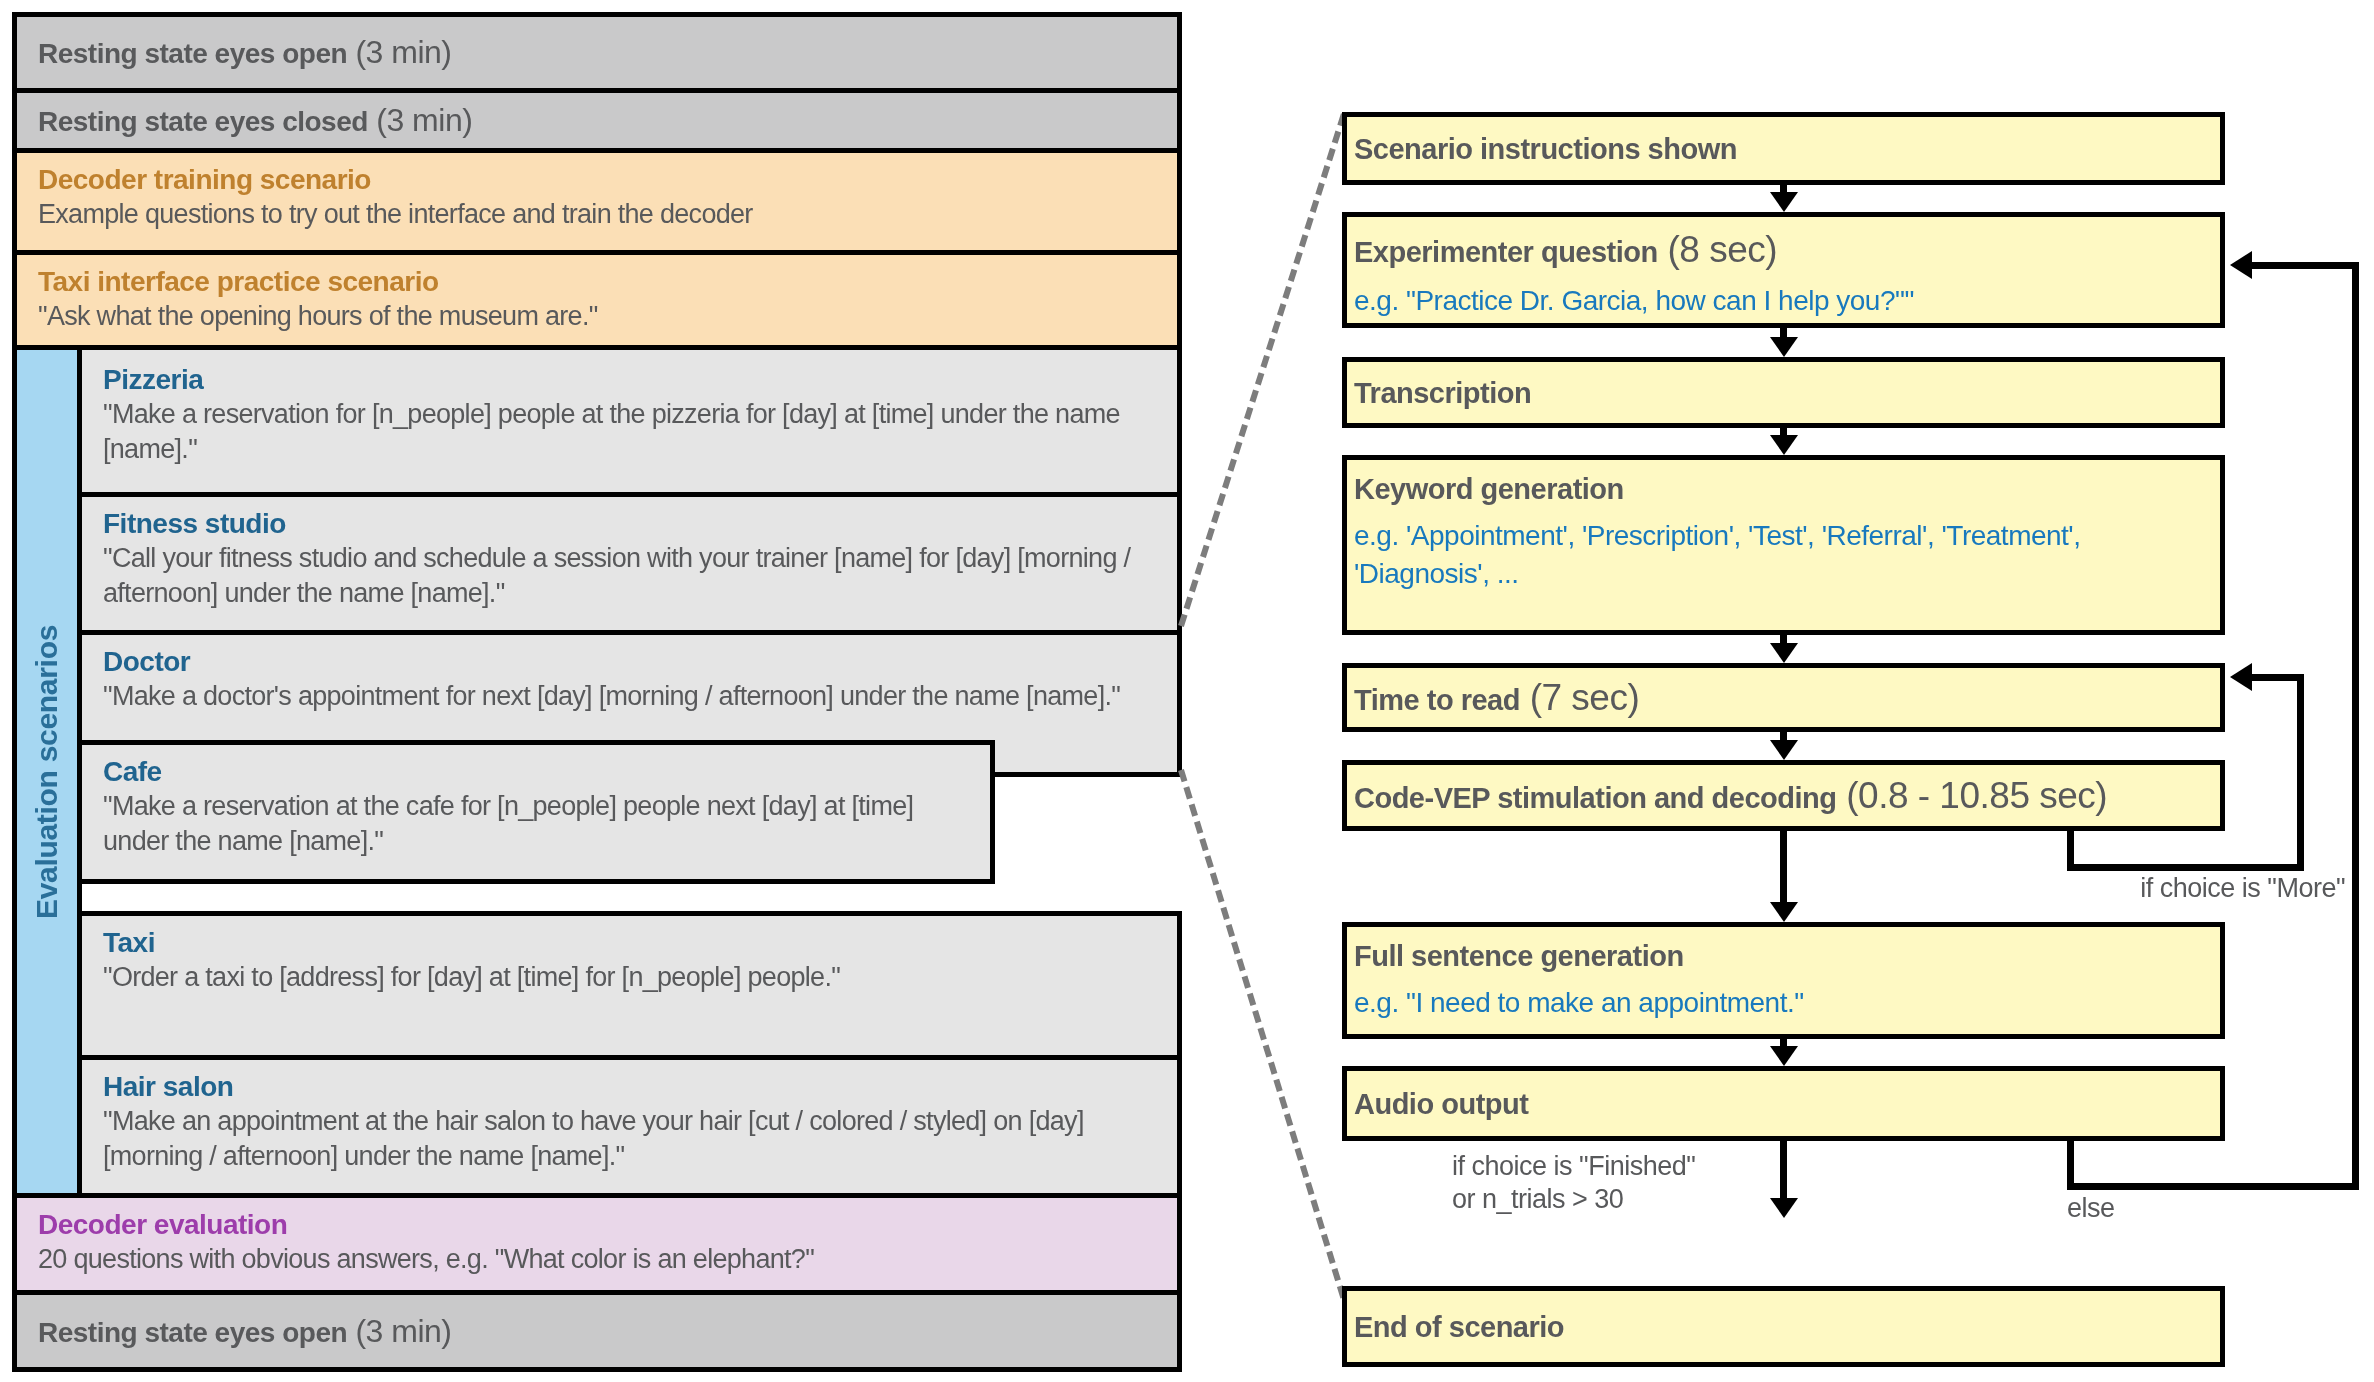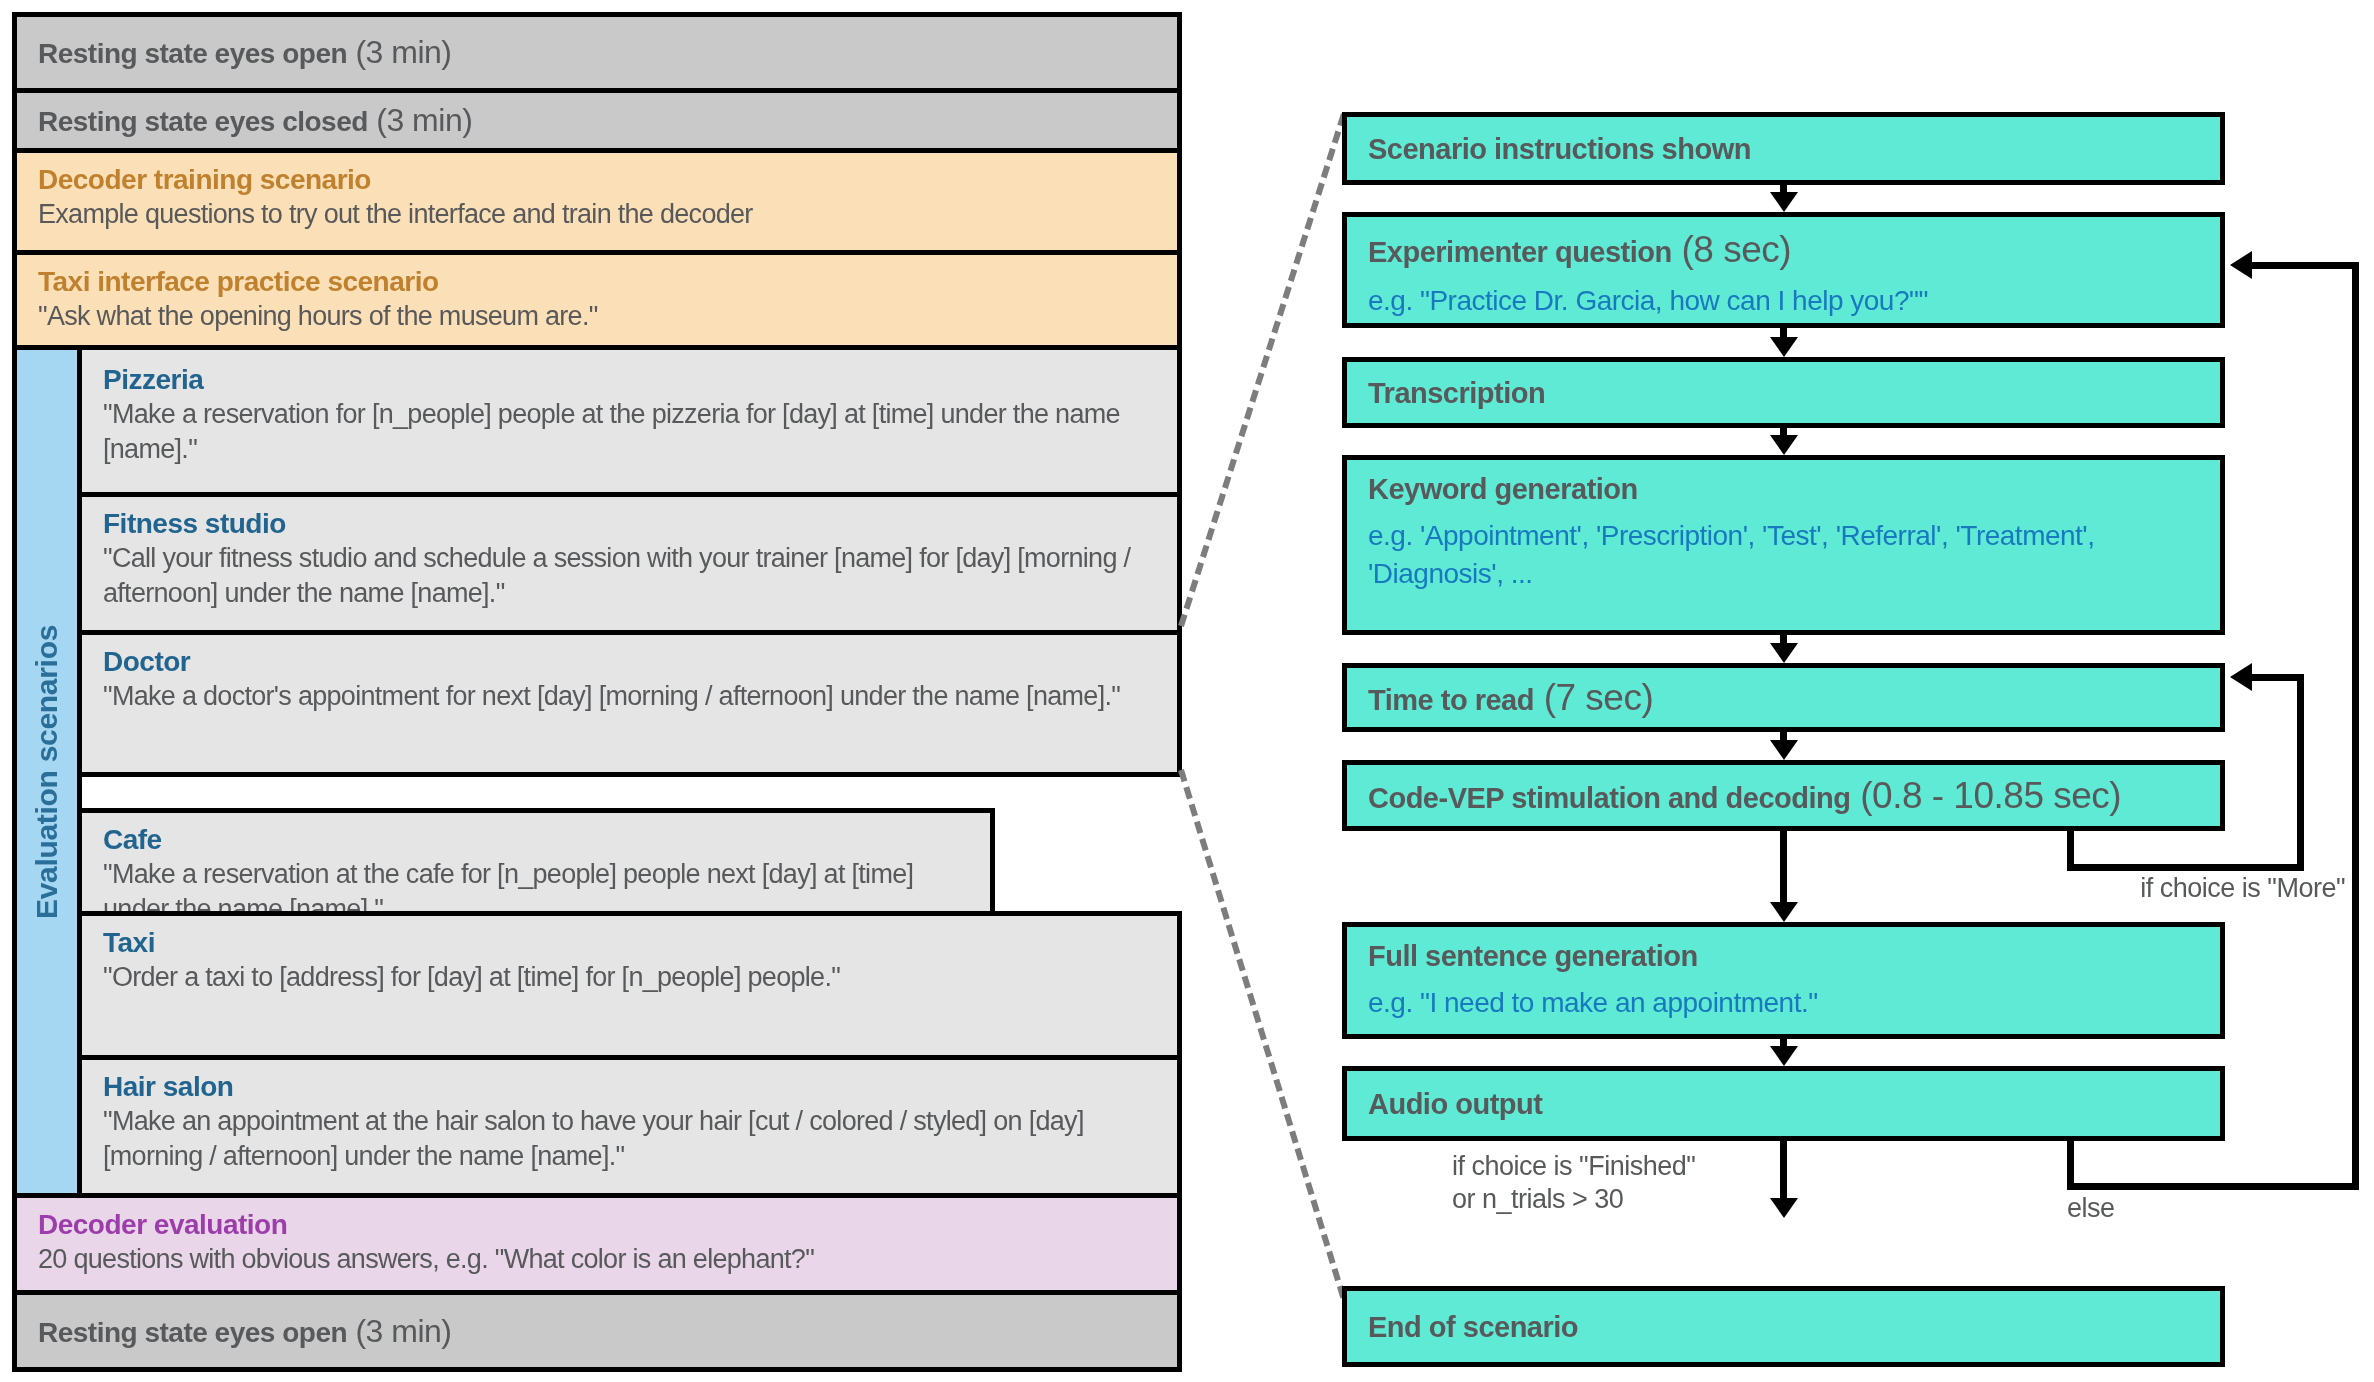--- a/index.html
+++ b/index.html
@@ -16,22 +16,22 @@
   .row-multi{padding:10px 21px 0 21px;}
   .t{font-weight:bold;font-size:28px;color:#58595b;letter-spacing:-0.5px;line-height:34px;}
   .sfx{font-weight:normal;font-size:32px;color:#58595b;letter-spacing:-0.5px;}
   .t-orange{color:#bf812e;}
   .t-blue{color:#20648f;}
   .t-purple{color:#9d3dab;}
   .bodytx{font-size:27px;color:#58595b;letter-spacing:-0.7px;line-height:35px;}
   .strip-label{position:absolute;top:50%;left:50%;transform:translate(-50%,-50%) rotate(-90deg);
                white-space:nowrap;font-weight:bold;font-size:30px;color:#2a6f99;letter-spacing:-0.3px;}
   
-  .fbox{position:absolute;left:1342px;width:883px;border:5px solid #000;background:#5eead4;
-        box-sizing:border-box;padding:0 21px;}
+  .fbox{position:absolute;left:1342px;width:883px;border:5px solid #000;background:#fef9c3;
+        box-sizing:border-box;padding:0 7px;}
   .fcenter{display:flex;flex-direction:column;justify-content:center;}
   .fpad{padding-top:12px;}
   .ft{font-weight:bold;font-size:29px;color:#58595b;letter-spacing:-0.5px;line-height:34px;}
   .fsfx{font-weight:normal;font-size:37px;color:#58595b;letter-spacing:-0.5px;}
   .fex{color:#1879be;font-size:28px;letter-spacing:-0.5px;line-height:38px;margin-top:11px;}
   .varrow{position:absolute;width:7px;background:#000;}
   .varrow::after{content:"";position:absolute;left:50%;bottom:-19px;transform:translateX(-50%);
                  width:0;height:0;border-left:14px solid transparent;border-right:14px solid transparent;
                  border-top:20px solid #000;}
   .seg{position:absolute;background:#000;}
@@ -72,21 +72,21 @@
     <div class="bodytx">"Make a reservation for [n_people] people at the pizzeria for [day] at [time] under the name [name]."</div>
   </div>
   <div class="row bluebg row-multi" style="left:77px;top:492px;width:1105px;height:143px">
     <div class="t t-blue">Fitness studio</div>
     <div class="bodytx">"Call your fitness studio and schedule a session with your trainer [name] for [day] [morning / afternoon] under the name [name]."</div>
   </div>
   <div class="row bluebg row-multi" style="left:77px;top:630px;width:1105px;height:147px">
     <div class="t t-blue">Doctor</div>
     <div class="bodytx">"Make a doctor's appointment for next [day] [morning / afternoon] under the name [name]."</div>
   </div>
-  <div class="row bluebg row-multi" style="left:77px;top:808px;width:918px;height:144px">
+  <div class="row bluebg row-multi" style="left:77px;top:740px;width:918px;height:144px">
     <div class="t t-blue">Cafe</div>
     <div class="bodytx">"Make a reservation at the cafe for [n_people] people next [day] at [time] under the name [name]."</div>
   </div>
   <div class="row bluebg row-multi" style="left:77px;top:911px;width:1105px;height:149px">
     <div class="t t-blue">Taxi</div>
     <div class="bodytx">"Order a taxi to [address] for [day] at [time] for [n_people] people."</div>
   </div>
   <div class="row bluebg row-multi" style="left:77px;top:1055px;width:1105px;height:143px">
     <div class="t t-blue">Hair salon</div>
     <div class="bodytx">"Make an appointment at the hair salon to have your hair [cut / colored / styled] on [day] [morning / afternoon] under the name [name]."</div>

